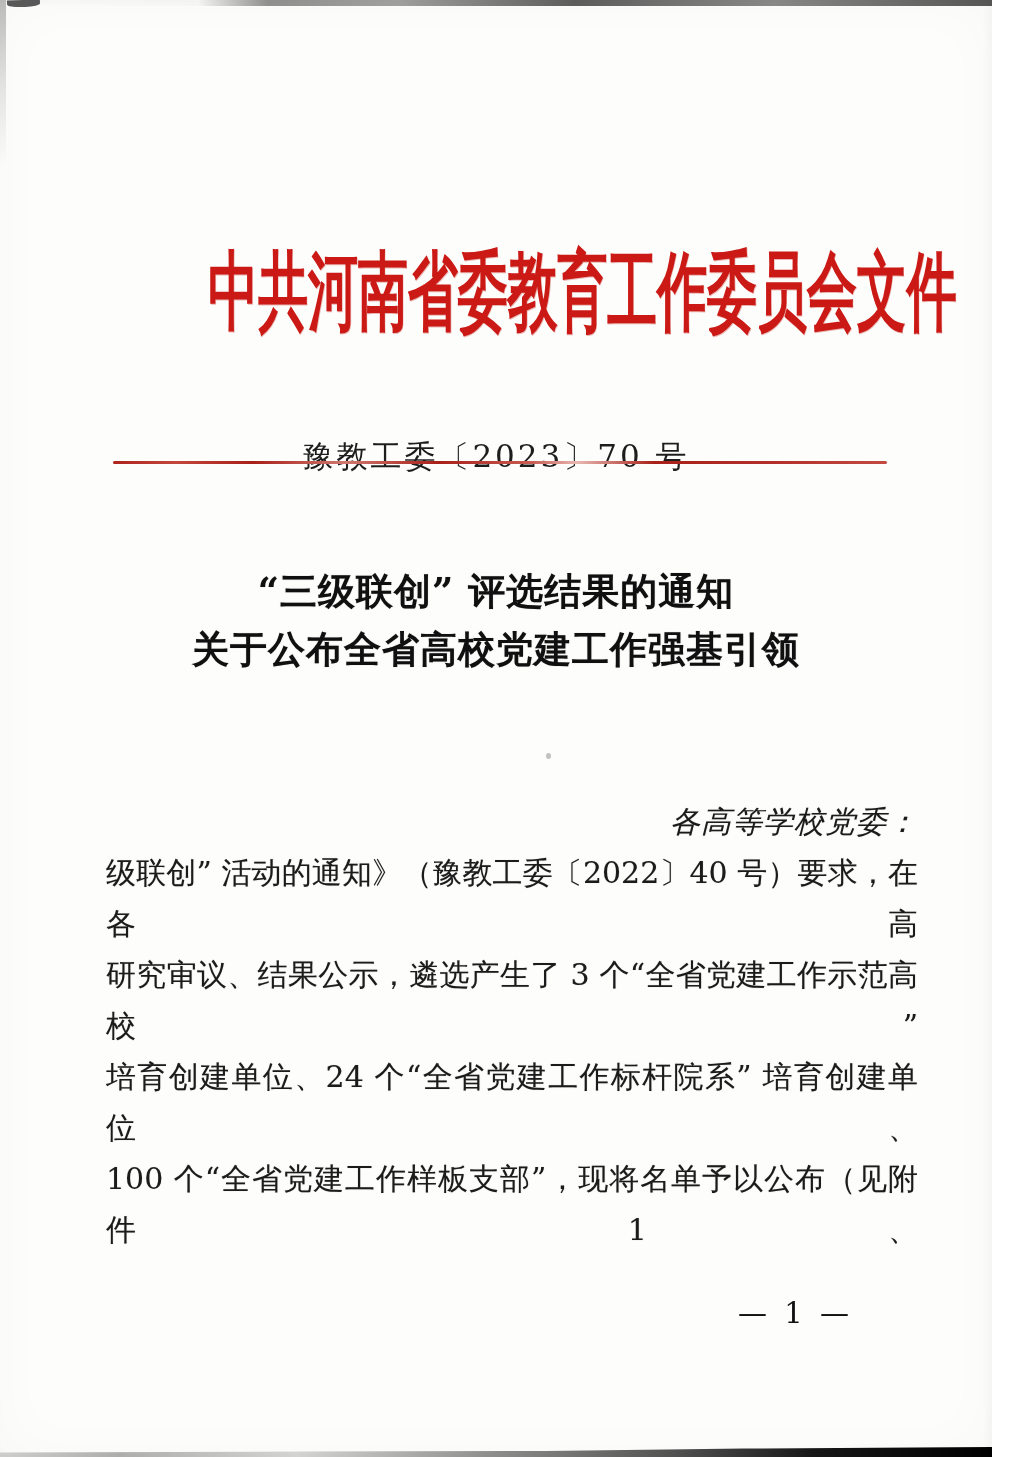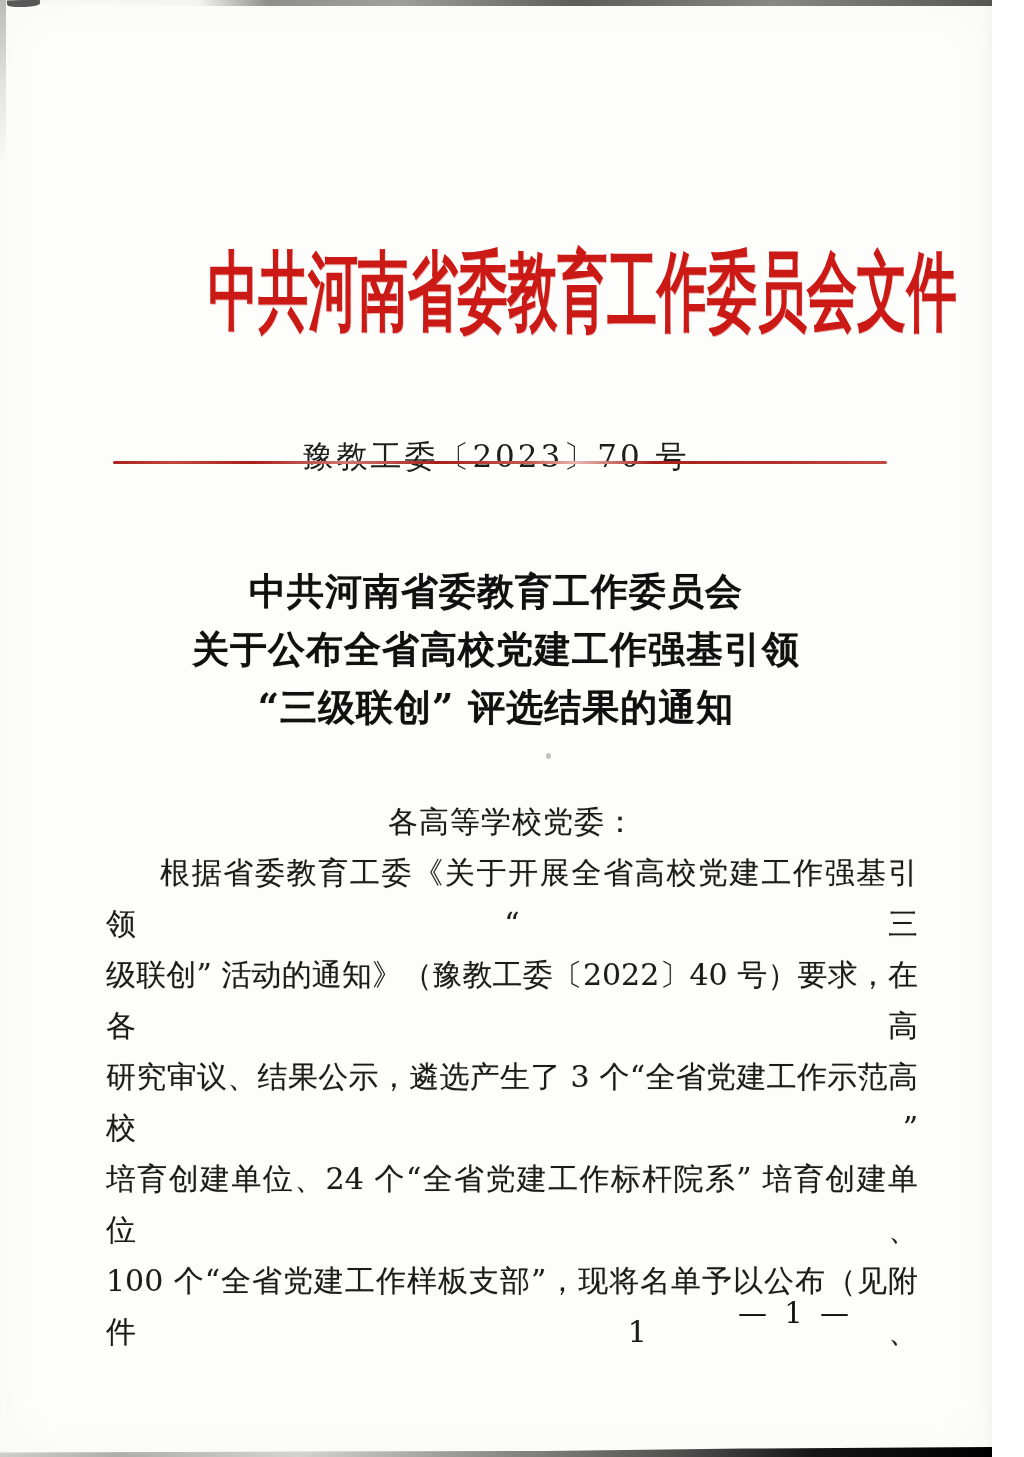--- a/index.html
+++ b/index.html
@@ -80,21 +80,21 @@
     font-size: 37px; line-height: 58px; letter-spacing: 1px;
     text-shadow: 0 0 1px rgba(0,0,0,0.35);
   }
 
   
   .body-block {
     position: absolute; top: 796px; left: 106px; width: 812px;
     font-size: 30px; line-height: 51px; color: #1b1b1b;
     text-shadow: 0 0 1px rgba(0,0,0,0.3);
   }
-  .salutation { text-align: center; letter-spacing: 1px; }
+  .salutation { text-align: right; letter-spacing: 1px; font-style: italic; }
   .para-line { text-align: justify; text-align-last: justify; }
   .para-line.indent { text-indent: 54px; }
 
   
   .page-number {
     position: absolute; top: 1294px; right: 139px;
     font-size: 29px; line-height: 38px; letter-spacing: 4px;
     color: #111;
   }
 </style>
@@ -107,30 +107,28 @@
   <div class="scan-mark-topleft"></div>
   <div class="scan-edge-left"></div>
 
   <div class="red-header">中共河南省委教育工作委员会文件</div>
 
   <div class="doc-number">豫教工委〔2023〕70 号</div>
 
   <div class="red-rule"></div>
 
   <h1 class="title-block">
-    <div>中共河南省委教育工作委员会</div>
+    <div>“三级联创” 评选结果的通知</div>
     <div>关于公布全省高校党建工作强基引领</div>
-    <div>“三级联创” 评选结果的通知</div>
   </h1>
 
   <div class="scan-speck"></div>
 
   <div class="body-block">
     <div class="salutation">各高等学校党委：</div>
-    <div class="para-line indent">根据省委教育工委《关于开展全省高校党建工作强基引领“三</div>
     <div class="para-line">级联创” 活动的通知》（豫教工委〔2022〕40 号）要求，在各高</div>
     <div class="para-line">研究审议、结果公示，遴选产生了 3 个“全省党建工作示范高校”</div>
     <div class="para-line">培育创建单位、24 个“全省党建工作标杆院系” 培育创建单位、</div>
     <div class="para-line">100 个“全省党建工作样板支部”，现将名单予以公布（见附件 1、</div>
 
   </div>
 
   <div class="page-number">— 1 —</div>
 
   <div class="scan-edge-bottom"></div>

